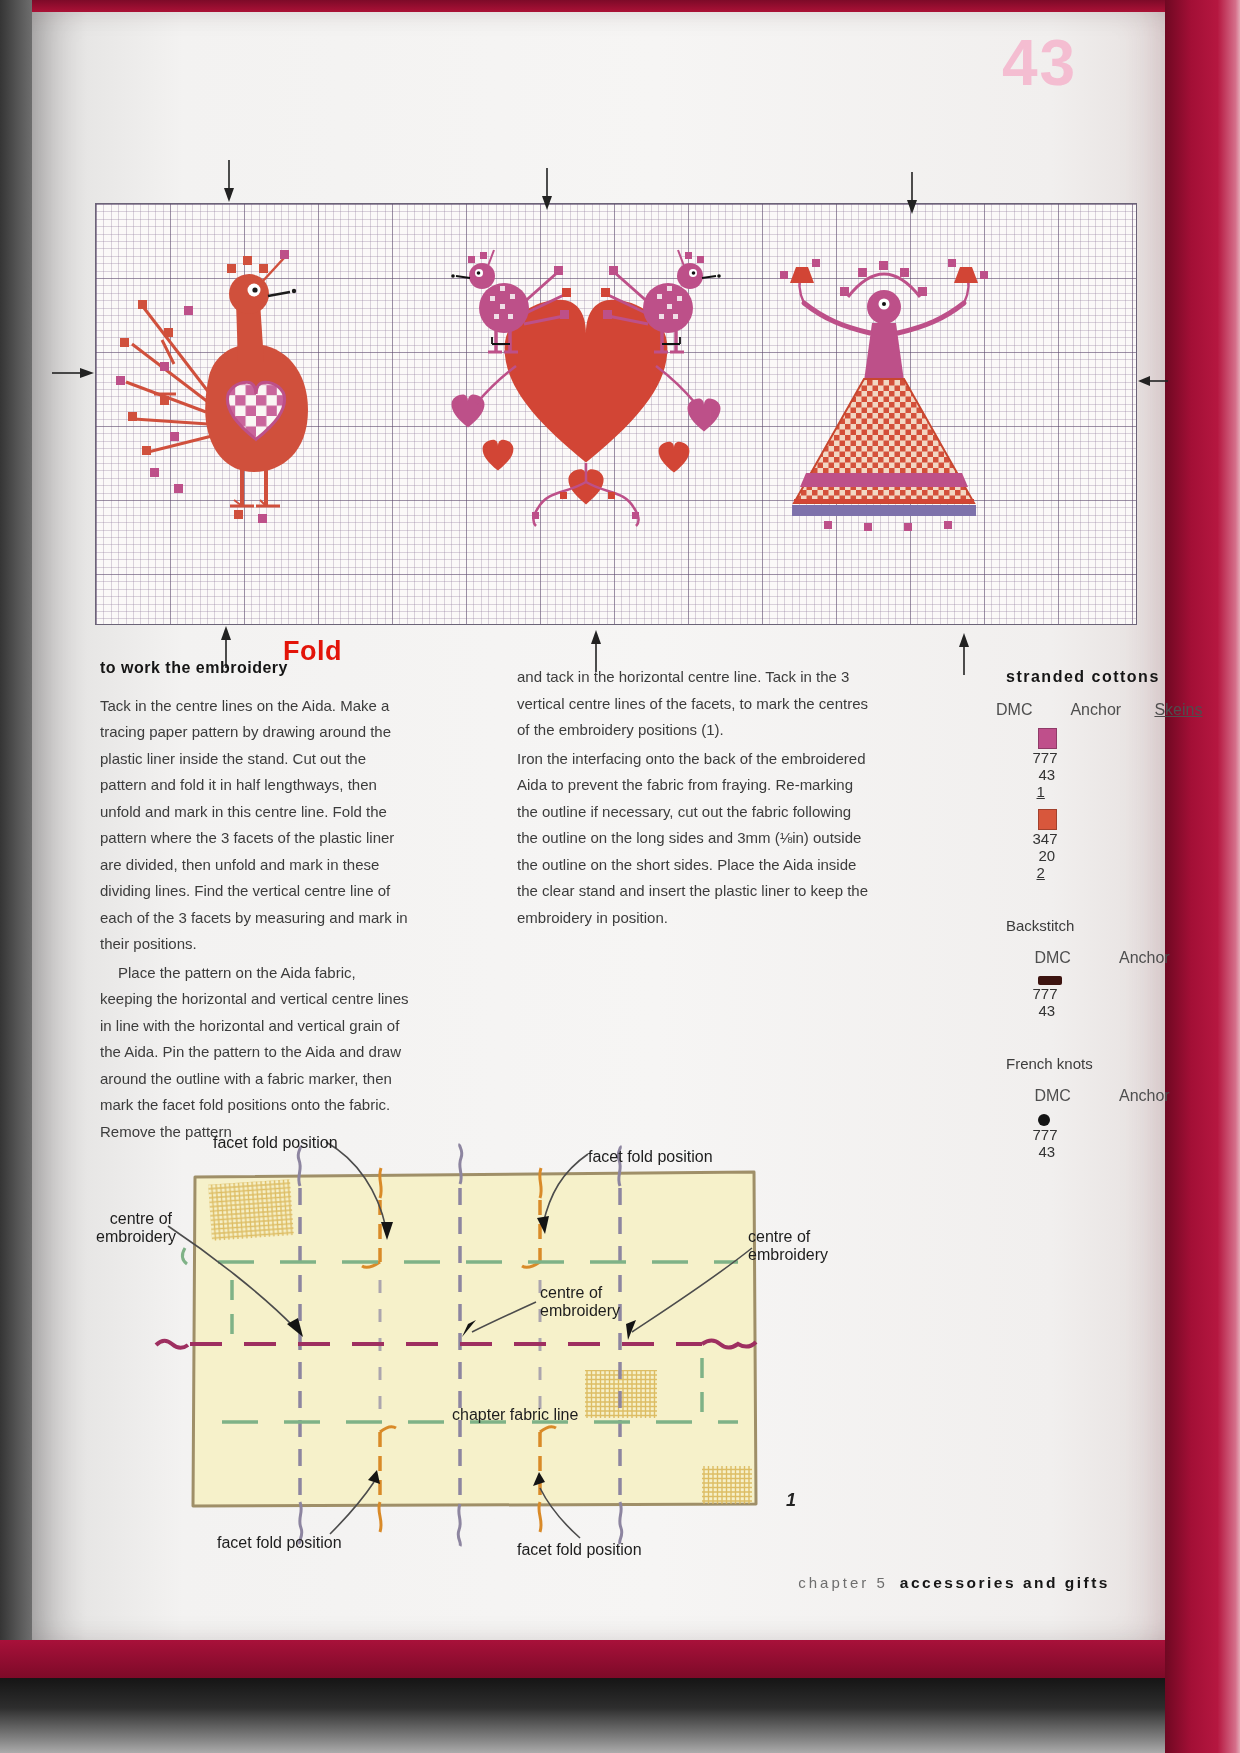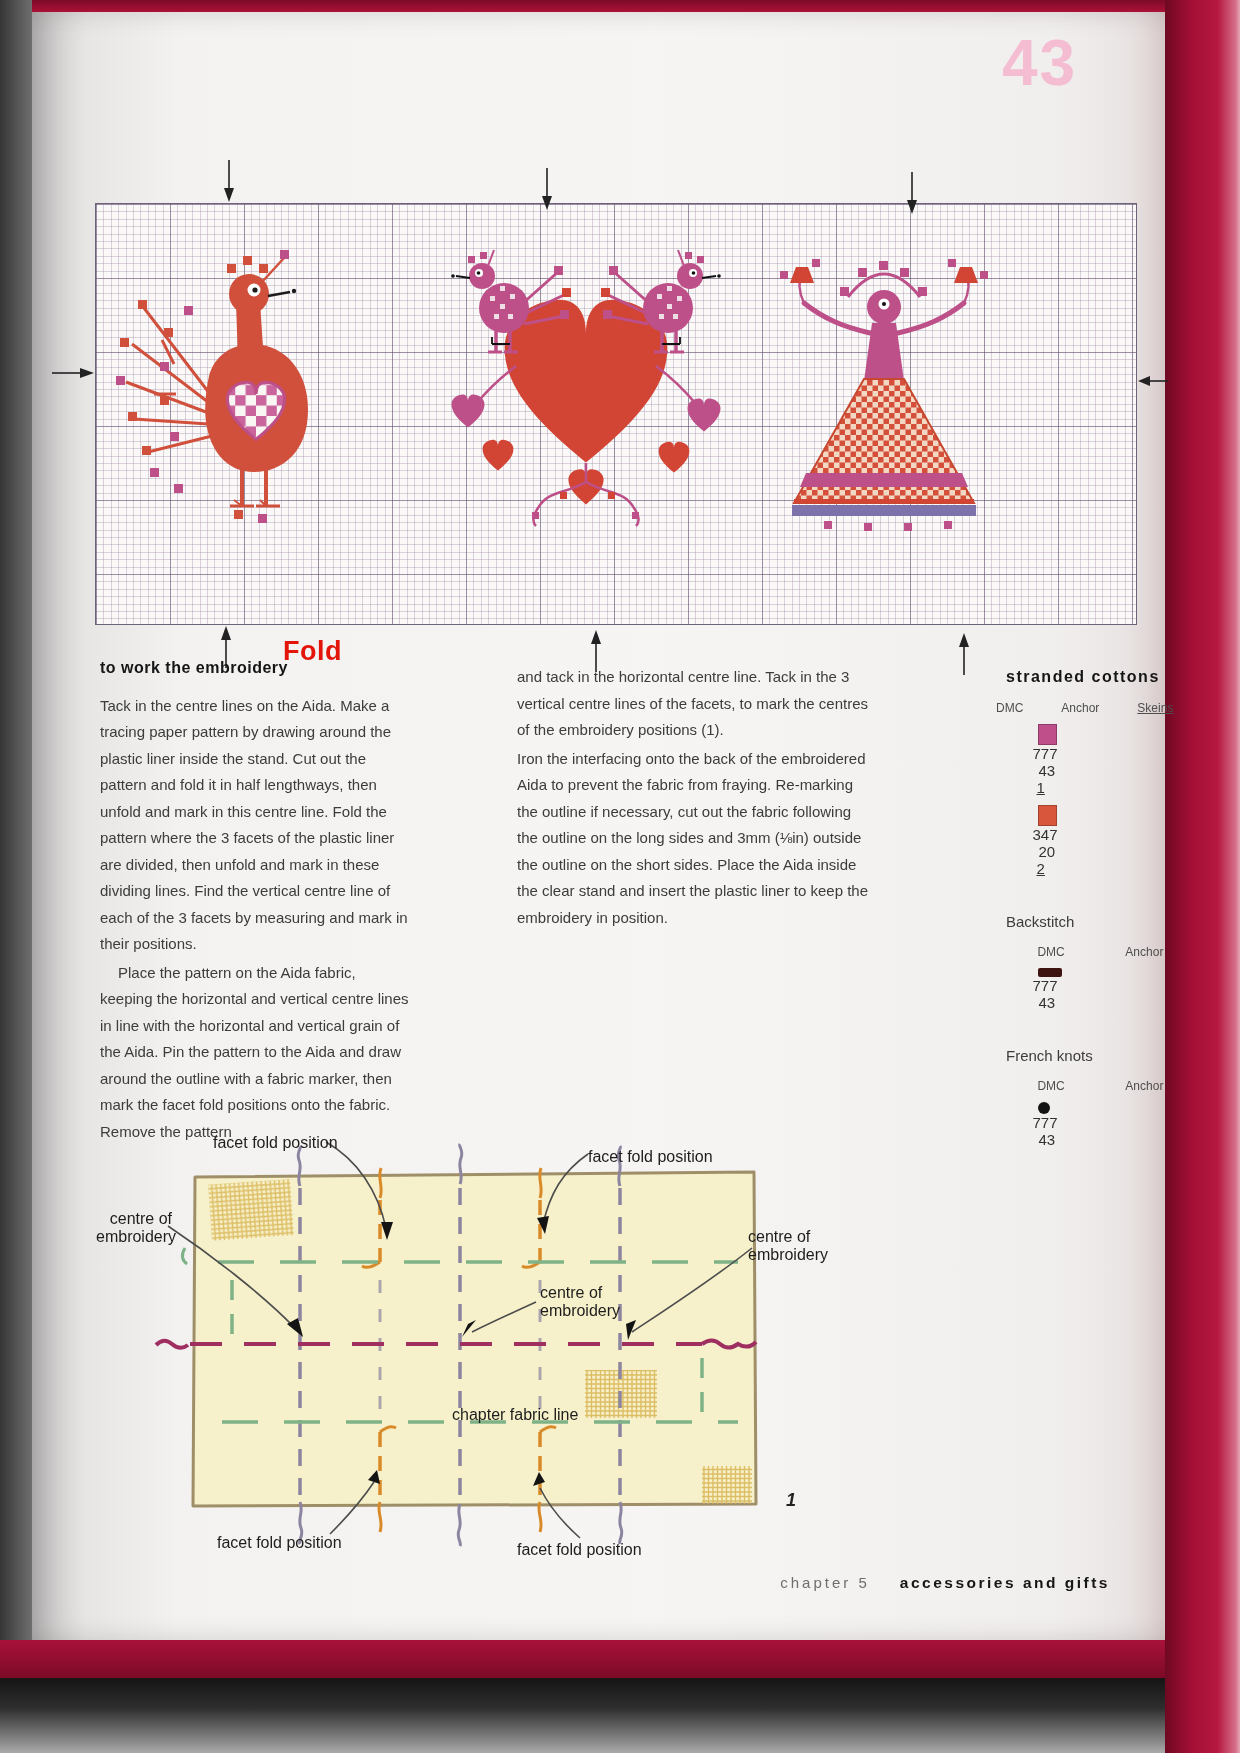--- a/index.html
+++ b/index.html
@@ -42,40 +42,40 @@
   .col p.ind{text-indent:18px;}
   .h-small{font-size:16px;font-weight:bold;color:#151515;letter-spacing:.5px;margin:0 0 11px 0;}
   .h-mid{font-size:16px;font-weight:bold;color:#151515;letter-spacing:2px;margin:26px 0 8px 0;}
   .col-left{left:100px;top:655px;width:312px;}
   .col-mid{left:517px;top:664px;width:354px;}
 
   
   .sidebar{position:absolute;left:958px;top:668px;width:207px;color:#3c3c3c;font-size:15px;}
   .sb-title{font-size:16px;font-weight:bold;color:#151515;letter-spacing:1.5px;margin:0 0 0 48px;}
   .sb-sub{font-size:15px;color:#3c3c3c;margin:36px 0 0 48px;}
-  .sb-head{display:flex;color:#4e4e4e;font-size:12px;margin-top:15px;gap:38px;}
+  .sb-head{display:flex;color:#4e4e4e;font-size:16px;margin-top:15px;gap:38px;}
   .sb-row{display:flex;align-items:center;margin-top:9px;color:#333;flex-direction:column;}
   .c-sw{width:48px;display:flex;align-items:center;}
   .c-dmc{width:58px;}
   .c-anc{width:46px;}
   .c-sk{width:50px;text-decoration:underline;}
   .swatch{width:17px;height:19px;border:1px solid rgba(0,0,0,.25);}
   .sw-777{background:#bf4f8b;}
   .sw-347{background:#d8573c;}
   .sw-back{width:24px;height:9px;border-radius:2px;background:#3d1410;}
   .sw-knot{width:12px;height:12px;border-radius:50%;background:#141414;}
 
   
   .diagram-svg{position:absolute;left:90px;top:1130px;}
   .dlabel{position:absolute;font-size:16px;line-height:18px;color:#1d1d1d;}
   .dlabel.r{text-align:right;}
   .fig-num{position:absolute;left:786px;top:1490px;font-size:18px;font-style:italic;font-weight:bold;color:#222;}
 
   
-  .footer{position:absolute;left:700px;top:1574px;width:410px;display:flex;justify-content:flex-end;gap:30px;align-items:baseline;}
+  .footer{position:absolute;left:700px;top:1574px;width:410px;display:flex;justify-content:flex-end;gap:12px;align-items:baseline;}
   .foot-chapter{font-size:15px;color:#6e6e6e;letter-spacing:3px;}
   .foot-section{font-size:15.5px;font-weight:bold;color:#161616;letter-spacing:2.5px;}
 </style>
 </head>
 <body>
 
 <div class="photo">
 
   <svg width="0" height="0" style="position:absolute">
     <defs>

